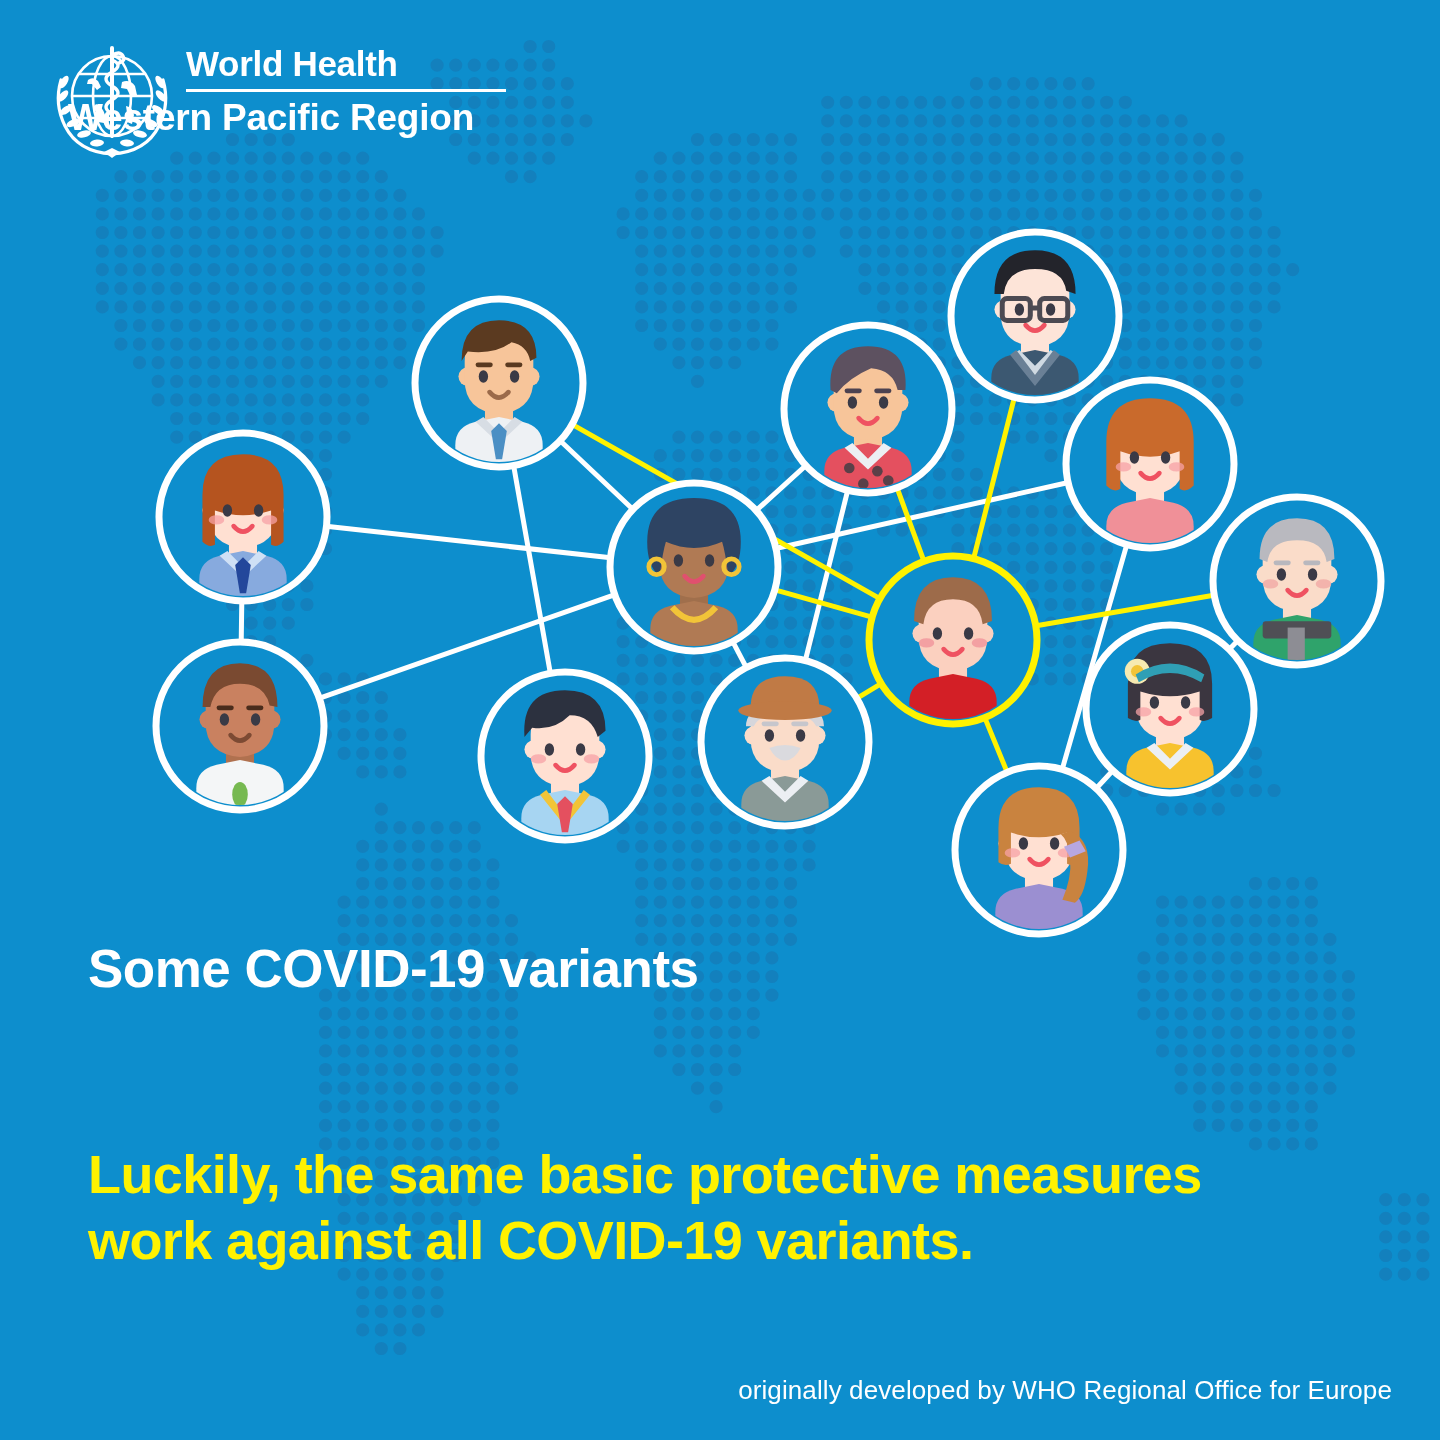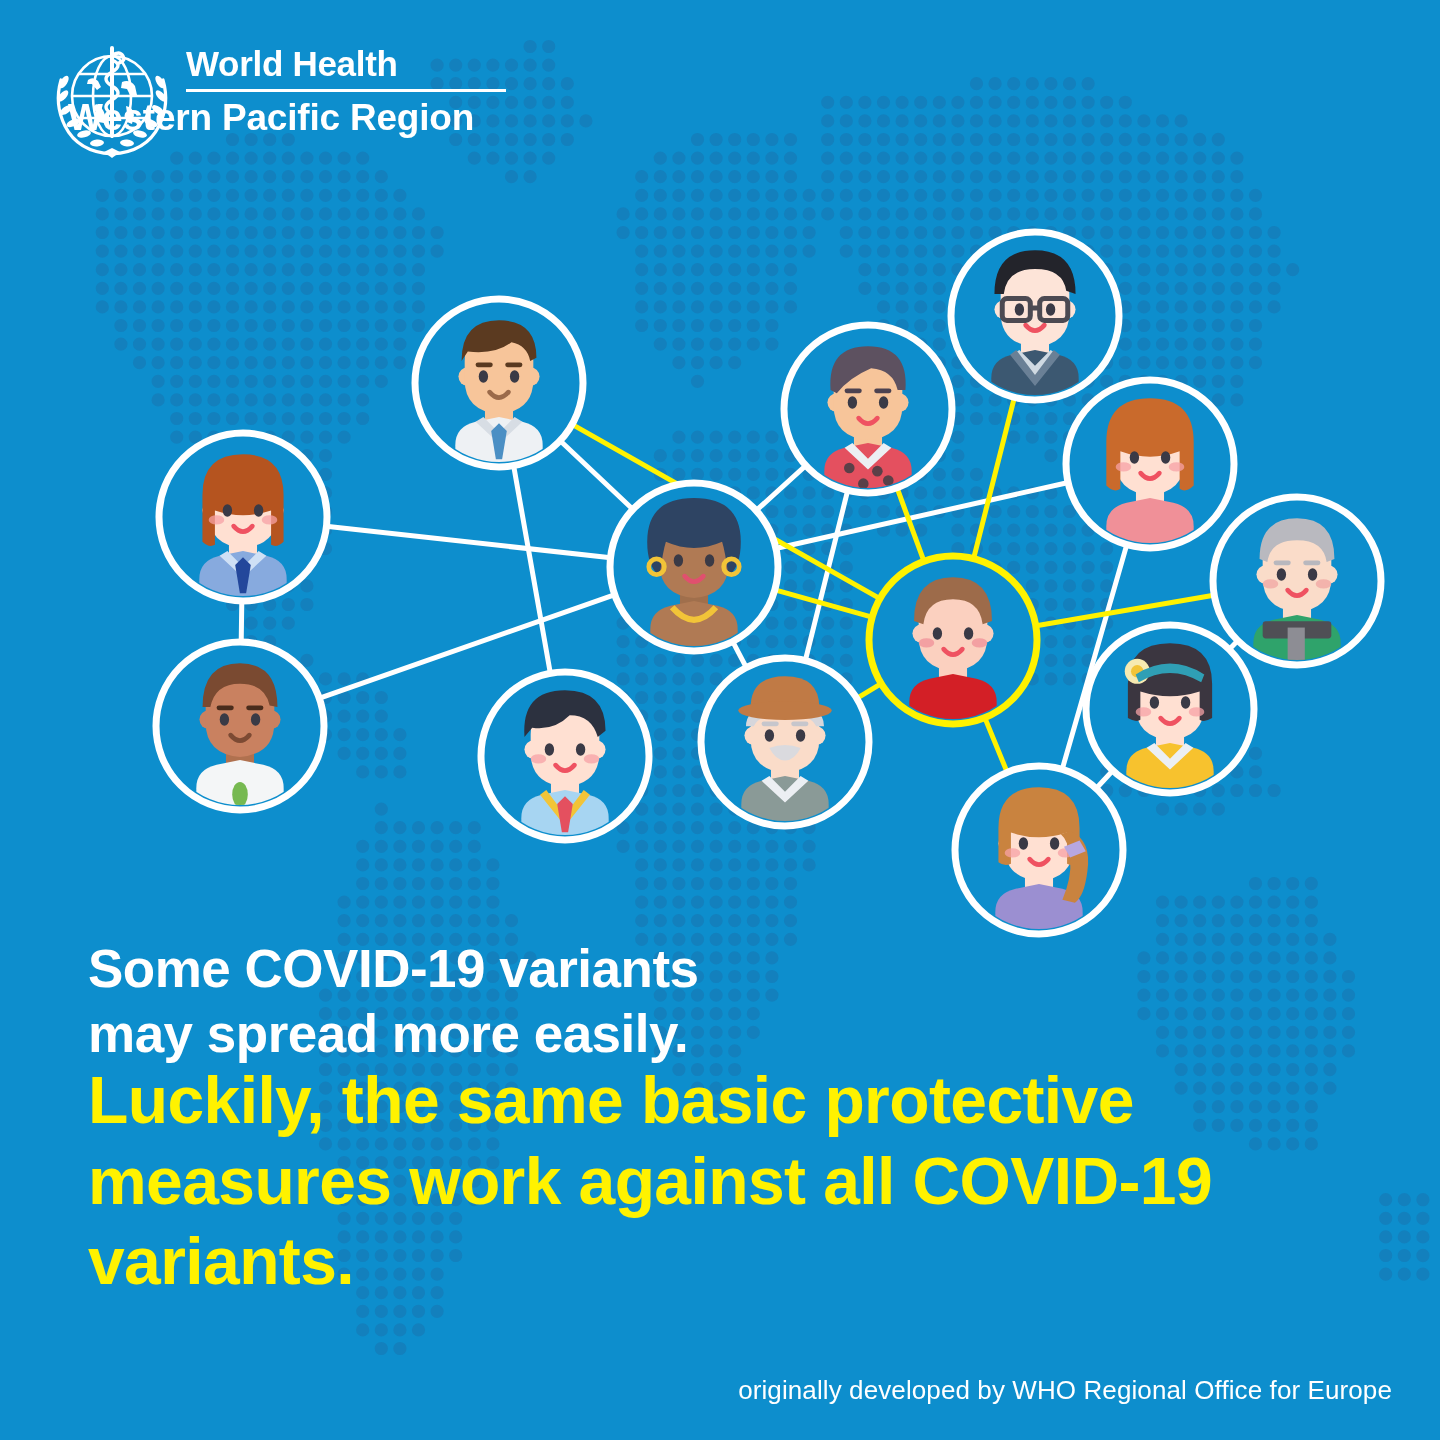--- a/index.html
+++ b/index.html
@@ -51,23 +51,23 @@
   
   #headline-white {
     position:absolute; left:88px; top:925px;
     color:#ffffff; font-weight:bold;
     font-size:53px; line-height:1.22;
     letter-spacing:-0.5px;
     text-shadow:0 0 1px rgba(0,0,0,0.05);
     margin-top:12px;
   }
   #headline-yellow {
-    position:absolute; left:88px; top:1060px;
+    position:absolute; left:88px; top:1142px;
     color:#fff200; font-weight:bold;
-    font-size:66px; line-height:1.22;
+    font-size:54px; line-height:1.22;
     letter-spacing:-0.6px;
     max-width:1230px;
   }
   #credit {
     position:absolute; right:48px; bottom:34px;
     color:#ffffff; font-size:26px; letter-spacing:0.1px;
   }
 </style>
 </head>
 <body>
@@ -510,20 +510,19 @@
             </g>
           </g>
           <circle cx="1039" cy="850" r="84" fill="none" stroke="#ffffff" stroke-width="7"></circle>
           <title>Girl with ponytail in purple shirt</title>
         </g>
       </g>
     </svg>
 
   <div id="headline-white">
     <div>Some COVID-19 variants</div>
-    <div>may spread more easily.</div>
   </div>
 
   <div id="headline-yellow">Luckily, the same basic protective measures work against all COVID-19 variants.</div>
 
   <div id="credit">originally developed by WHO Regional Office for Europe</div>
 
 </div>
 
 </body></html>

